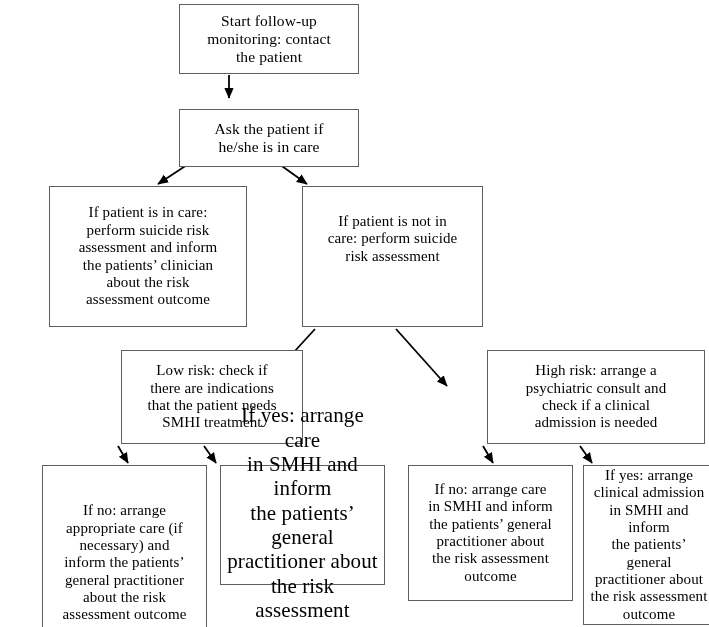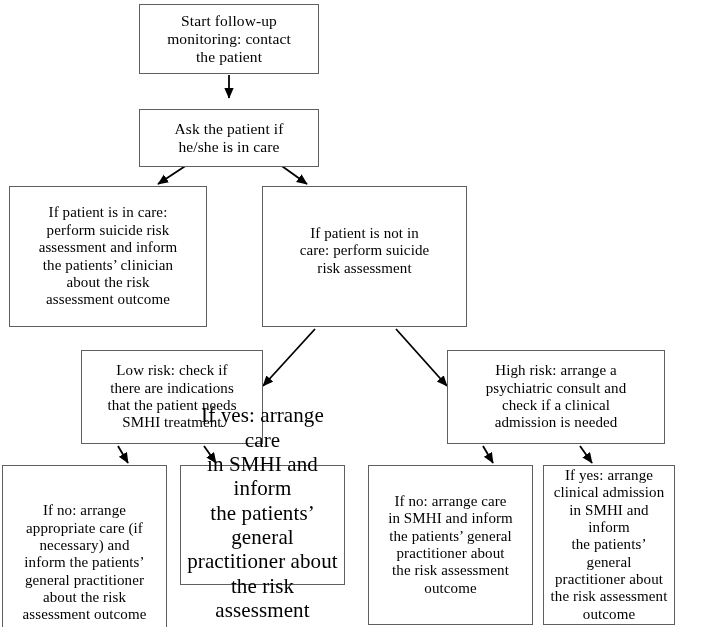--- a/index.html
+++ b/index.html
@@ -27,20 +27,21 @@
     position: absolute;
     box-sizing: border-box;
     border: 1.4px solid #5f5f5f;
     background: #ffffff;
     display: flex;
     justify-content: center;
     text-align: center;
     color: #000000;
     line-height: 1.16;
     letter-spacing: 0.1px;
+    margin-left: 40px;
   }
   .flow-node .node-text {
     display: block;
     width: 100%;
     padding: 0 4px;
     box-sizing: border-box;
     white-space: pre-line;
   }
   .align-middle { align-items: center; }
   .align-top    { align-items: flex-start; }
@@ -80,21 +81,21 @@
 he/she is in care</span>
       </div>
       <div class="flow-node align-middle" style="left: 9px; top: 186px; width: 198px; height: 141px; font-size: 15px; border-color: rgb(95, 95, 95); color: rgb(0, 0, 0); justify-content: center;">
         <span class="node-text">If patient is in care:
 perform suicide risk
 assessment and inform
 the patients’ clinician
 about the risk
 assessment outcome</span>
       </div>
-      <div class="flow-node align-top" style="left: 262px; top: 186px; width: 205px; height: 141px; font-size: 15px; border-color: rgb(95, 95, 95); color: rgb(0, 0, 0); padding-top: 38px;">
+      <div class="flow-node align-top" style="left: 262px; top: 186px; width: 181px; height: 141px; font-size: 15px; border-color: rgb(95, 95, 95); color: rgb(0, 0, 0); padding-top: 26px;">
         <span class="node-text">If patient is not in
 care: perform suicide
 risk assessment</span>
       </div>
       <div class="flow-node align-middle" style="left: 81px; top: 350px; width: 182px; height: 94px; font-size: 15px; border-color: rgb(95, 95, 95); color: rgb(0, 0, 0);">
         <span class="node-text">Low risk: check if
 there are indications
 that the patient needs
 SMHI treatment</span>
       </div>
@@ -114,21 +115,21 @@
 assessment outcome</span>
       </div>
       <div class="flow-node align-middle" style="left: 180px; top: 465px; width: 165px; height: 120px; font-size: 21px; border-color: rgb(95, 95, 95); color: rgb(0, 0, 0);">
         <span class="node-text">If yes: arrange care
 in SMHI and inform
 the patients’ general
 practitioner about
 the risk assessment
 outcome</span>
       </div>
-      <div class="flow-node align-middle" style="left: 368px; top: 465px; width: 165px; height: 160px; font-size: 15px; border-color: rgb(95, 95, 95); color: rgb(0, 0, 0);">
+      <div class="flow-node align-middle" style="left: 368px; top: 465px; width: 165px; height: 136px; font-size: 15px; border-color: rgb(95, 95, 95); color: rgb(0, 0, 0);">
         <span class="node-text">If no: arrange care
 in SMHI and inform
 the patients’ general
 practitioner about
 the risk assessment
 outcome</span>
       </div>
       <div class="flow-node align-middle" style="left: 543px; top: 465px; width: 132px; height: 160px; font-size: 15px; border-color: rgb(95, 95, 95); color: rgb(0, 0, 0);">
         <span class="node-text">If yes: arrange
 clinical admission

